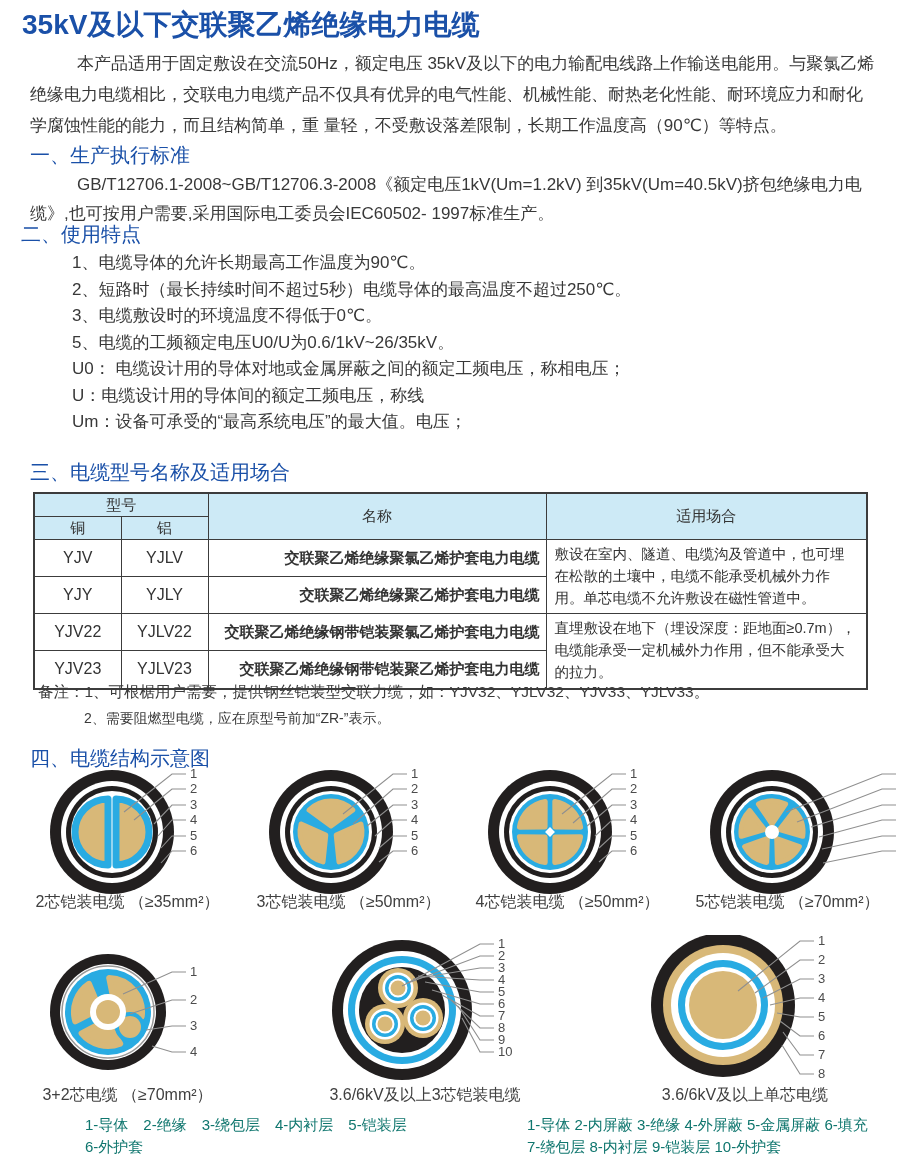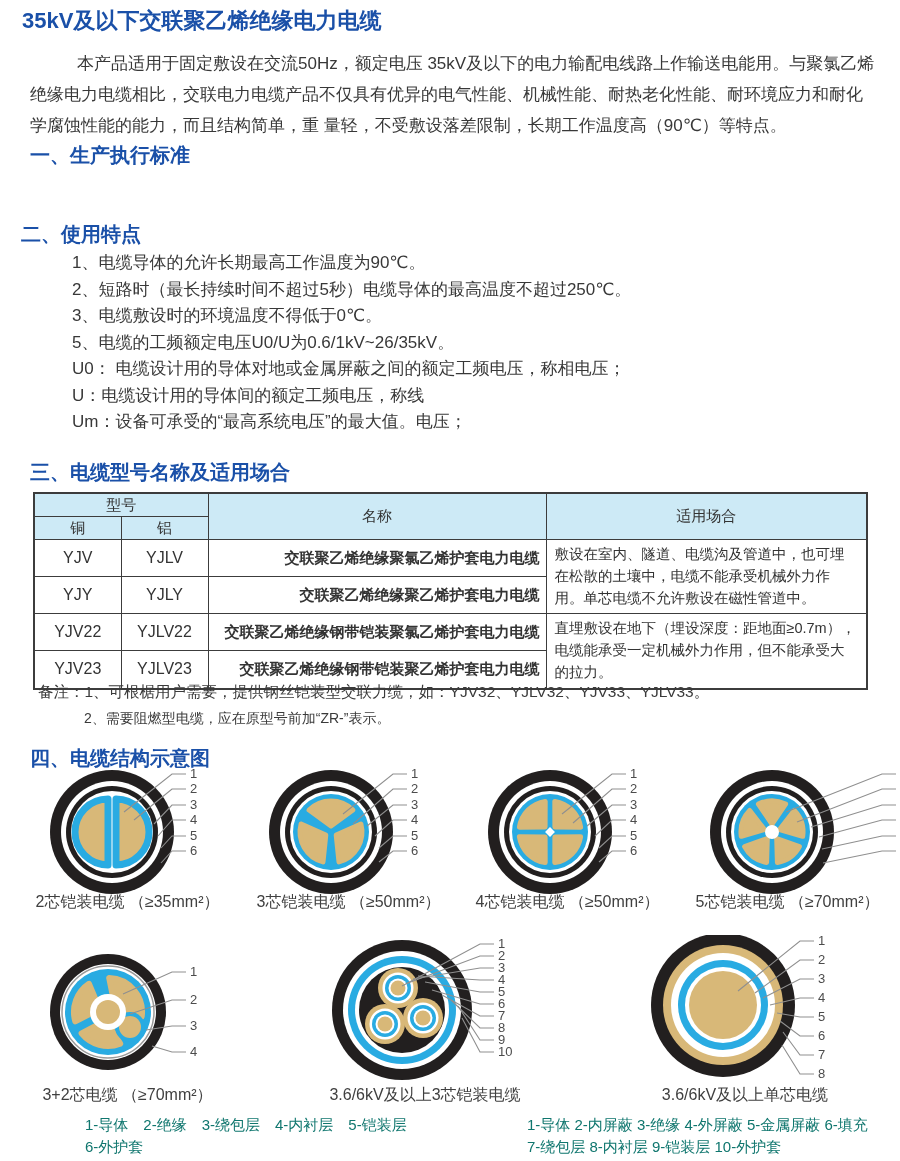--- a/index.html
+++ b/index.html
@@ -1,19 +1,19 @@
 <!DOCTYPE html>
 <html><head>
 <meta charset="utf-8">
 <style>
   html,body{margin:0;padding:0;background:#fff;}
   #page{position:relative;width:900px;height:1161px;background:#ffffff;
         font-family:"Liberation Sans","DejaVu Sans",sans-serif;overflow:hidden;}
-  .title{position:absolute;left:22px;top:6px;font-size:22px;font-weight:bold;color:#1a50a8;}
-  .sec-h{position:absolute;font-size:20px;font-weight:bold;color:#1a50a8;}
+  .title{position:absolute;left:22px;top:6px;font-size:28px;font-weight:bold;color:#1a50a8;}
+  .sec-h{position:absolute;font-size:20px;font-weight:normal;color:#1a50a8;}
   #h1{left:30px;top:142px;} #h2{left:21px;top:221px;}
   #h3{left:30px;top:459px;} #h4{left:30px;top:745px;}
   .intro{position:absolute;left:30px;top:48px;width:848px;font-size:17px;line-height:31px;
          color:#383838;text-indent:47px;}
   .std-body{position:absolute;left:30px;top:170px;width:848px;font-size:17px;line-height:29px;
          color:#383838;text-indent:47px;}
   .usage{position:absolute;left:72px;top:250px;width:806px;font-size:17px;color:#383838;}
   .usage div{line-height:26.5px;}
   table.models{position:absolute;left:33px;top:492px;width:833px;border-collapse:collapse;
          table-layout:fixed;color:#333;}
@@ -38,20 +38,21 @@
 </style>
 </head>
 <body>
 
 <div id="page">
 
   <div class="title">35kV及以下交联聚乙烯绝缘电力电缆</div>
   <div class="intro">本产品适用于固定敷设在交流50Hz，额定电压 35kV及以下的电力输配电线路上作输送电能用。与聚氯乙烯绝缘电力电缆相比，交联电力电缆产品不仅具有优异的电气性能、机械性能、耐热老化性能、耐环境应力和耐化学腐蚀性能的能力，而且结构简单，重 量轻，不受敷设落差限制，长期工作温度高（90℃）等特点。</div>
 
   <div class="sec-h" id="h1">一、生产执行标准</div>
+  <div class="std-body">GB/T12706.1-2008~GB/T12706.3-2008《额定电压1kV(Um=1.2kV) 到35kV(Um=40.5kV)挤包绝缘电力电缆》,也可按用户需要,采用国际电工委员会IEC60502- 1997标准生产。</div>
 
   <div class="sec-h" id="h2">二、使用特点</div>
   <div class="usage">
     <div>1、电缆导体的允许长期最高工作温度为90℃。</div>
     <div>2、短路时（最长持续时间不超过5秒）电缆导体的最高温度不超过250℃。</div>
     <div>3、电缆敷设时的环境温度不得低于0℃。</div>
     <div>5、电缆的工频额定电压U0/U为0.6/1kV~26/35kV。</div>
     <div>U0： 电缆设计用的导体对地或金属屏蔽之间的额定工频电压，称相电压；</div>
     <div>U：电缆设计用的导体间的额定工频电压，称线</div>
     <div>Um：设备可承受的“最高系统电压”的最大值。电压；</div>

